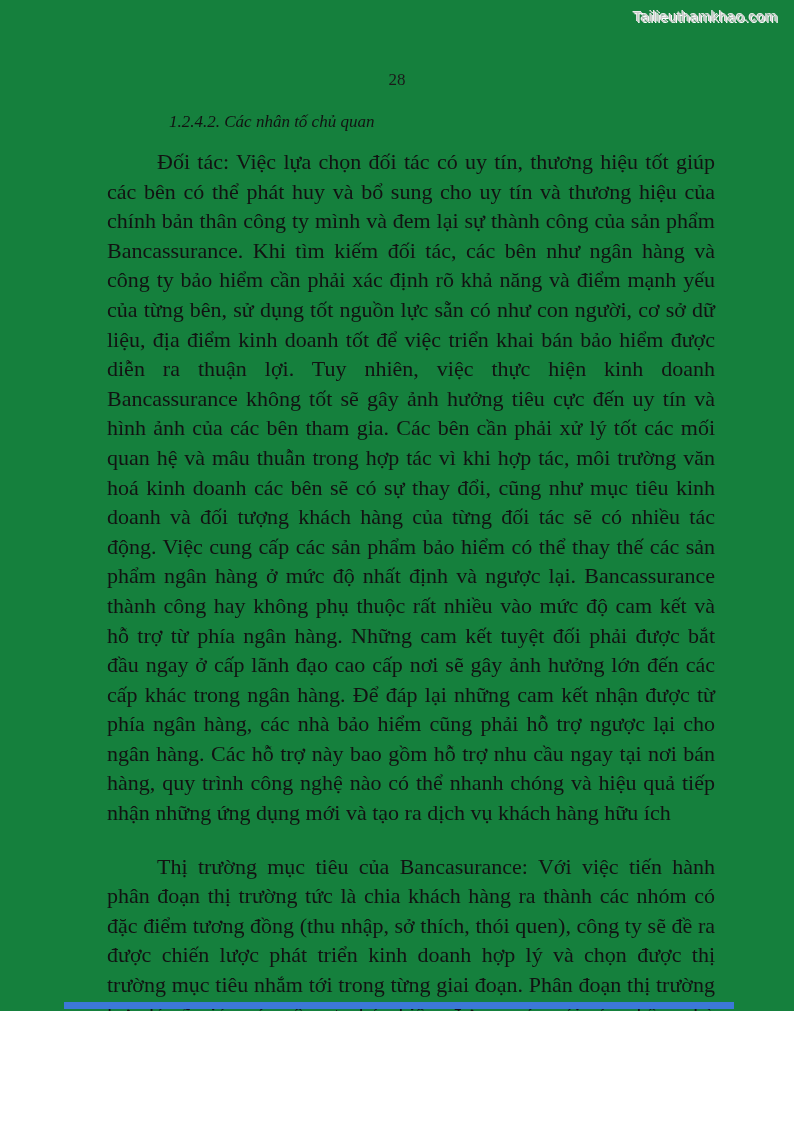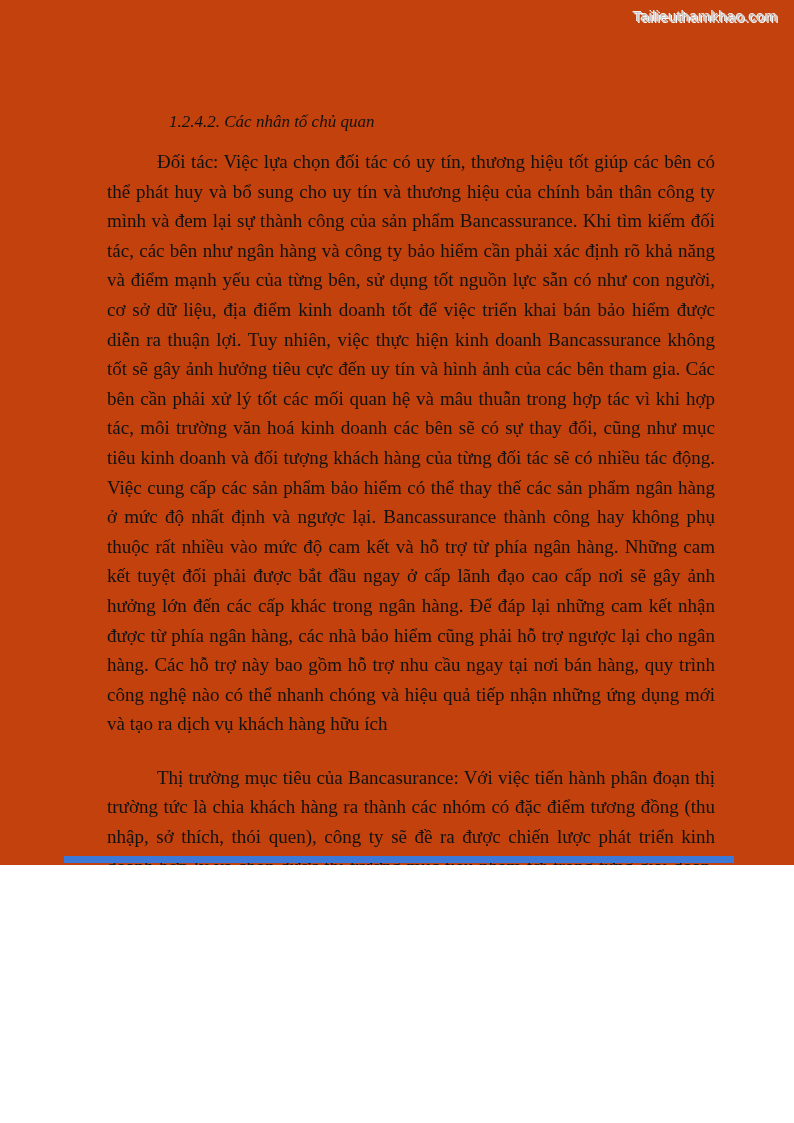--- a/index.html
+++ b/index.html
@@ -3,22 +3,22 @@
 <meta charset="utf-8">
 <style>
   html, body {
     margin: 0;
     padding: 0;
     background: #ffffff;
   }
   .page {
     position: relative;
     width: 794px;
-    height: 865px;
-    background: #c2410c;
+    height: 1011px;
+    background: #15803d;
     overflow: hidden;
     font-family: "Liberation Serif", "DejaVu Serif", serif;
     color: #131313;
   }
   .watermark {
     position: absolute;
     top: 8px;
     right: 16px;
     font-family: "Liberation Sans", "DejaVu Sans", sans-serif;
     font-size: 15px;
@@ -42,21 +42,21 @@
     width: 608px;
   }
   .section-heading {
     font-size: 17px;
     font-style: italic;
     margin: 0 0 15px 62px;
     color: #121212;
   }
   .body-para {
     margin: 0;
-    font-size: 19px;
+    font-size: 22px;
     line-height: 29.6px;
     text-align: justify;
     text-indent: 50px;
     color: #121212;
   }
   .body-para + .body-para {
     margin-top: 24px;
   }
   .footer-bar {
     position: absolute;
@@ -66,20 +66,21 @@
     height: 7px;
   }
 </style>
 </head>
 <body>
 
 <div class="page">
 
   <div class="watermark">Tailieuthamkhao.com</div>
 
+  <div class="page-number">28</div>
 
   <div class="content">
     <div class="section-heading">1.2.4.2. Các nhân tố chủ quan</div>
 
     <p class="body-para">Đối tác: Việc lựa chọn đối tác có uy tín, thương hiệu tốt giúp các bên có thể phát huy và bổ sung cho uy tín và thương hiệu của chính bản thân công ty mình và đem lại sự thành công của sản phẩm Bancassurance. Khi tìm kiếm đối tác, các bên như ngân hàng và công ty bảo hiểm cần phải xác định rõ khả năng và điểm mạnh yếu của từng bên, sử dụng tốt nguồn lực sẵn có như con người, cơ sở dữ liệu, địa điểm kinh doanh tốt để việc triển khai bán bảo hiểm được diễn ra thuận lợi. Tuy nhiên, việc thực hiện kinh doanh Bancassurance không tốt sẽ gây ảnh hưởng tiêu cực đến uy tín và hình ảnh của các bên tham gia. Các bên cần phải xử lý tốt các mối quan hệ và mâu thuẫn trong hợp tác vì khi hợp tác, môi trường văn hoá kinh doanh các bên sẽ có sự thay đổi, cũng như mục tiêu kinh doanh và đối tượng khách hàng của từng đối tác sẽ có nhiều tác động. Việc cung cấp các sản phẩm bảo hiểm có thể thay thế các sản phẩm ngân hàng ở mức độ nhất định và ngược lại.  Bancassurance thành công hay không phụ thuộc rất nhiều vào mức độ cam kết và hỗ trợ từ phía ngân hàng. Những cam kết tuyệt đối phải được bắt đầu ngay ở cấp lãnh đạo cao cấp nơi sẽ gây ảnh hưởng lớn đến các cấp khác trong ngân hàng. Để đáp lại những cam kết nhận được từ phía ngân hàng, các nhà bảo hiểm cũng phải hỗ trợ ngược lại cho ngân hàng. Các hỗ trợ này bao gồm hỗ trợ nhu cầu ngay tại nơi bán hàng, quy trình công nghệ nào có thể nhanh chóng và hiệu quả tiếp nhận những ứng dụng mới và tạo ra dịch vụ khách hàng hữu ích</p>
 
     <p class="body-para">Thị trường mục tiêu của Bancasurance: Với việc tiến hành phân đoạn thị trường tức là chia khách hàng ra thành các nhóm có đặc điểm tương đồng (thu nhập, sở thích, thói quen), công ty sẽ đề ra được chiến lược phát triển kinh doanh hợp lý và chọn được thị trường mục tiêu nhắm tới trong từng giai đoạn. Phân đoạn thị trường hợp lý sẽ giúp các công ty bảo hiểm đưa ra các gói sản phẩm phù hợp, thỏa mãn nhu cầu thị trường qua đó làm tăng doanh thu và lợi nhuận. Qua nghiên cứu, tuổi đời của con người càng thấp thì khả năng mua bảo hiểm qua ngân hàng càng cao. Trong số những người nhận biết được việc ngân hàng bán bảo hiểm thì với độ tuổi từ 16 đến 34 khả năng mua bảo hiểm qua ngân hàng là 35%. Trong khi đó với độ tuổi từ 65 tuổi trở lên thì tỷ lệ này chỉ là 17% với lý do là những người ở độ tuổi cao (trên 65 tuổi) đã có những sản phẩm bảo hiểm hiểm đầy đủ và có quan hệ bền vững lâu năm với</p>
   </div>
 
   <div class="footer-bar" style="background: rgb(60, 120, 216);"></div>

